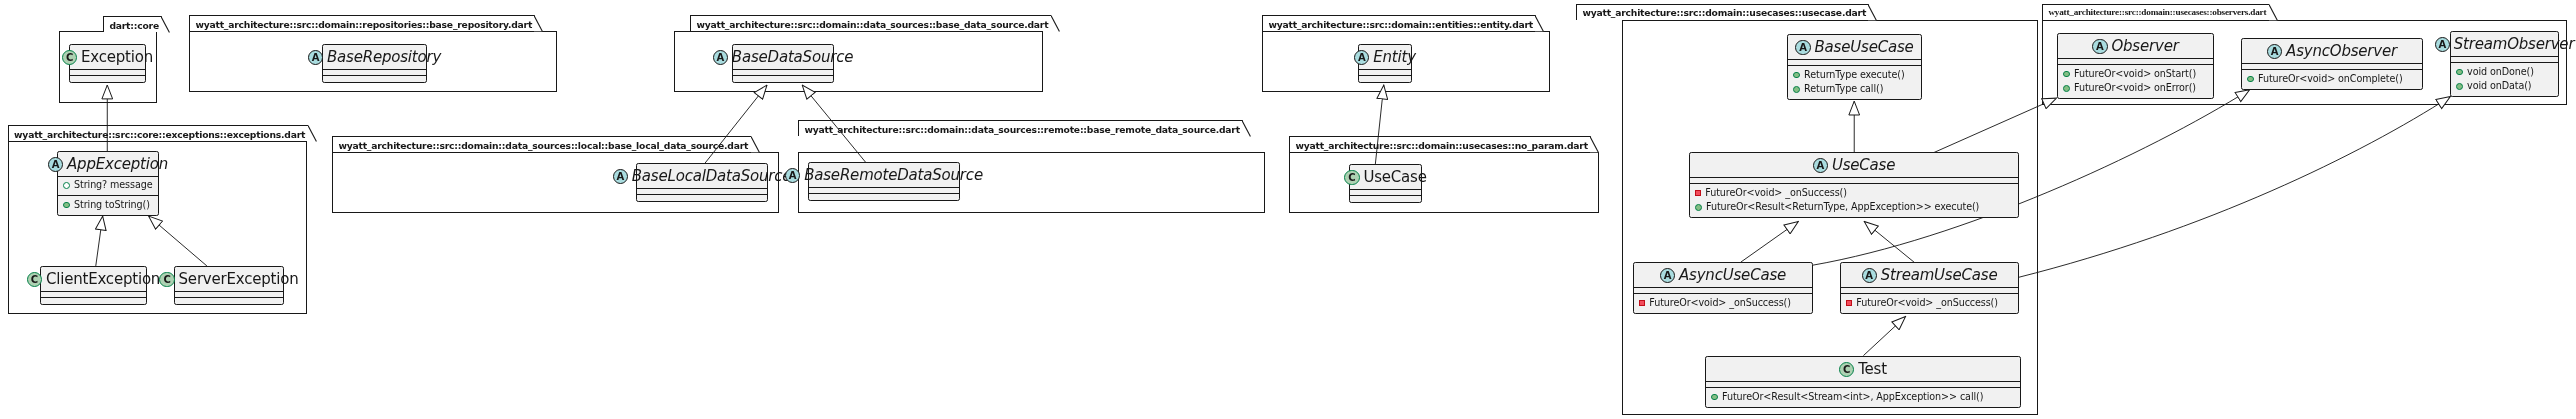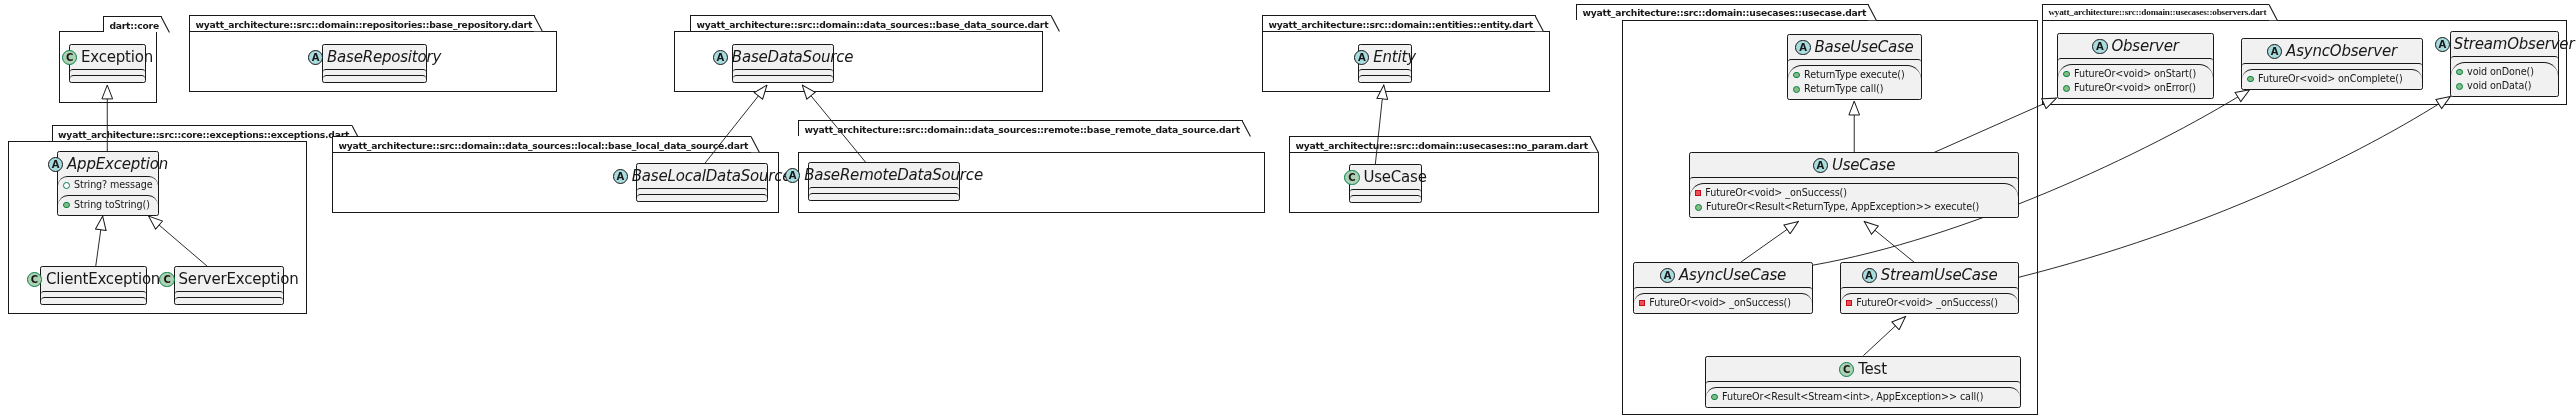--- a/index.html
+++ b/index.html
@@ -17,21 +17,21 @@
   
   .uml-class{position:absolute;background:#F1F1F1;border:0.9px solid #181818;border-radius:2.3px;
              z-index:4;box-sizing:border-box;}
   .chead{display:flex;justify-content:center;align-items:center;gap:3.8px;padding:3.1px 5.4px 2.3px;min-height:18.4px;}
   .cname{font-size:15px;letter-spacing:-0.2px;white-space:nowrap;}
   .uml-class.abstract .cname{font-style:italic;}
   .cicon{width:15.3px;height:15.3px;border-radius:50%;flex:0 0 15.3px;display:flex;justify-content:center;
          align-items:center;font-size:10px;font-weight:bold;font-style:normal;box-sizing:border-box;}
   .cicon.A{background:#A9DCDF;border:0.8px solid #181818;}
   .cicon.C{background:#ADD1B2;border:0.8px solid #038048;}
-  .comp{border-top:0.8px solid #181818;padding:1.5px 0 2.3px;border-radius:14px;}
+  .comp{border-top:0.8px solid #181818;padding:1.5px 0 2.3px;}
   .comp.empty{height:5.4px;padding:0;}
   .mrow{display:flex;align-items:center;gap:3.8px;padding:0 5.4px;line-height:14.6px;font-size:9.6px;
         letter-spacing:-0.1px;white-space:nowrap;}
   .mic{flex:0 0 auto;box-sizing:border-box;}
   .ic-pub{width:6.9px;height:6.9px;border-radius:50%;background:#84BE84;border:0.8px solid #038048;}
   .ic-field{width:6.9px;height:6.9px;border-radius:50%;background:#ffffff;border:1.1px solid #038048;}
   .ic-priv{width:6.1px;height:6.1px;background:#F24D5C;border:0.8px solid #C10E19;}
 
   svg#edges{position:absolute;left:0;top:0;z-index:3;pointer-events:none;}
   svg#edges path.edge{fill:none;stroke:#181818;stroke-width:1.2px;}
@@ -106,21 +106,21 @@
       </svg></div>
     <div class="uml-class abstract" style="left: 1358px; top: 44px; width: 54px;">
       <div class="chead">
         <span class="cicon A">A</span>
         <span class="cname">Entity</span>
       </div>
       <div class="comp empty"></div>
       <div class="comp empty"></div>
     </div>
     <div class="pkg-body" style="left: 7.7px; top: 141px; width: 299px; height: 173px;"></div>
-    <div class="pkg-tab" style="left: 7.7px; top: 125px; margin-left: 44px;"><span>wyatt_architecture::src::core::exceptions::exceptions.dart</span><svg class="fold" width="9.2" height="17" viewBox="0 0 12 22">
+    <div class="pkg-tab" style="left: 7.7px; top: 125px;"><span>wyatt_architecture::src::core::exceptions::exceptions.dart</span><svg class="fold" width="9.2" height="17" viewBox="0 0 12 22">
         <path d="M0,0 L11,21 L0,21 Z" fill="#ffffff"></path>
         <path d="M0,0.7 L11,21.4" stroke="#181818" stroke-width="1.4" fill="none"></path>
       </svg></div>
     <div class="uml-class abstract" style="left: 57px; top: 151px; width: 102px;">
       <div class="chead">
         <span class="cicon A">A</span>
         <span class="cname">AppException</span>
       </div>
       <div class="comp">
         <div class="mrow">

